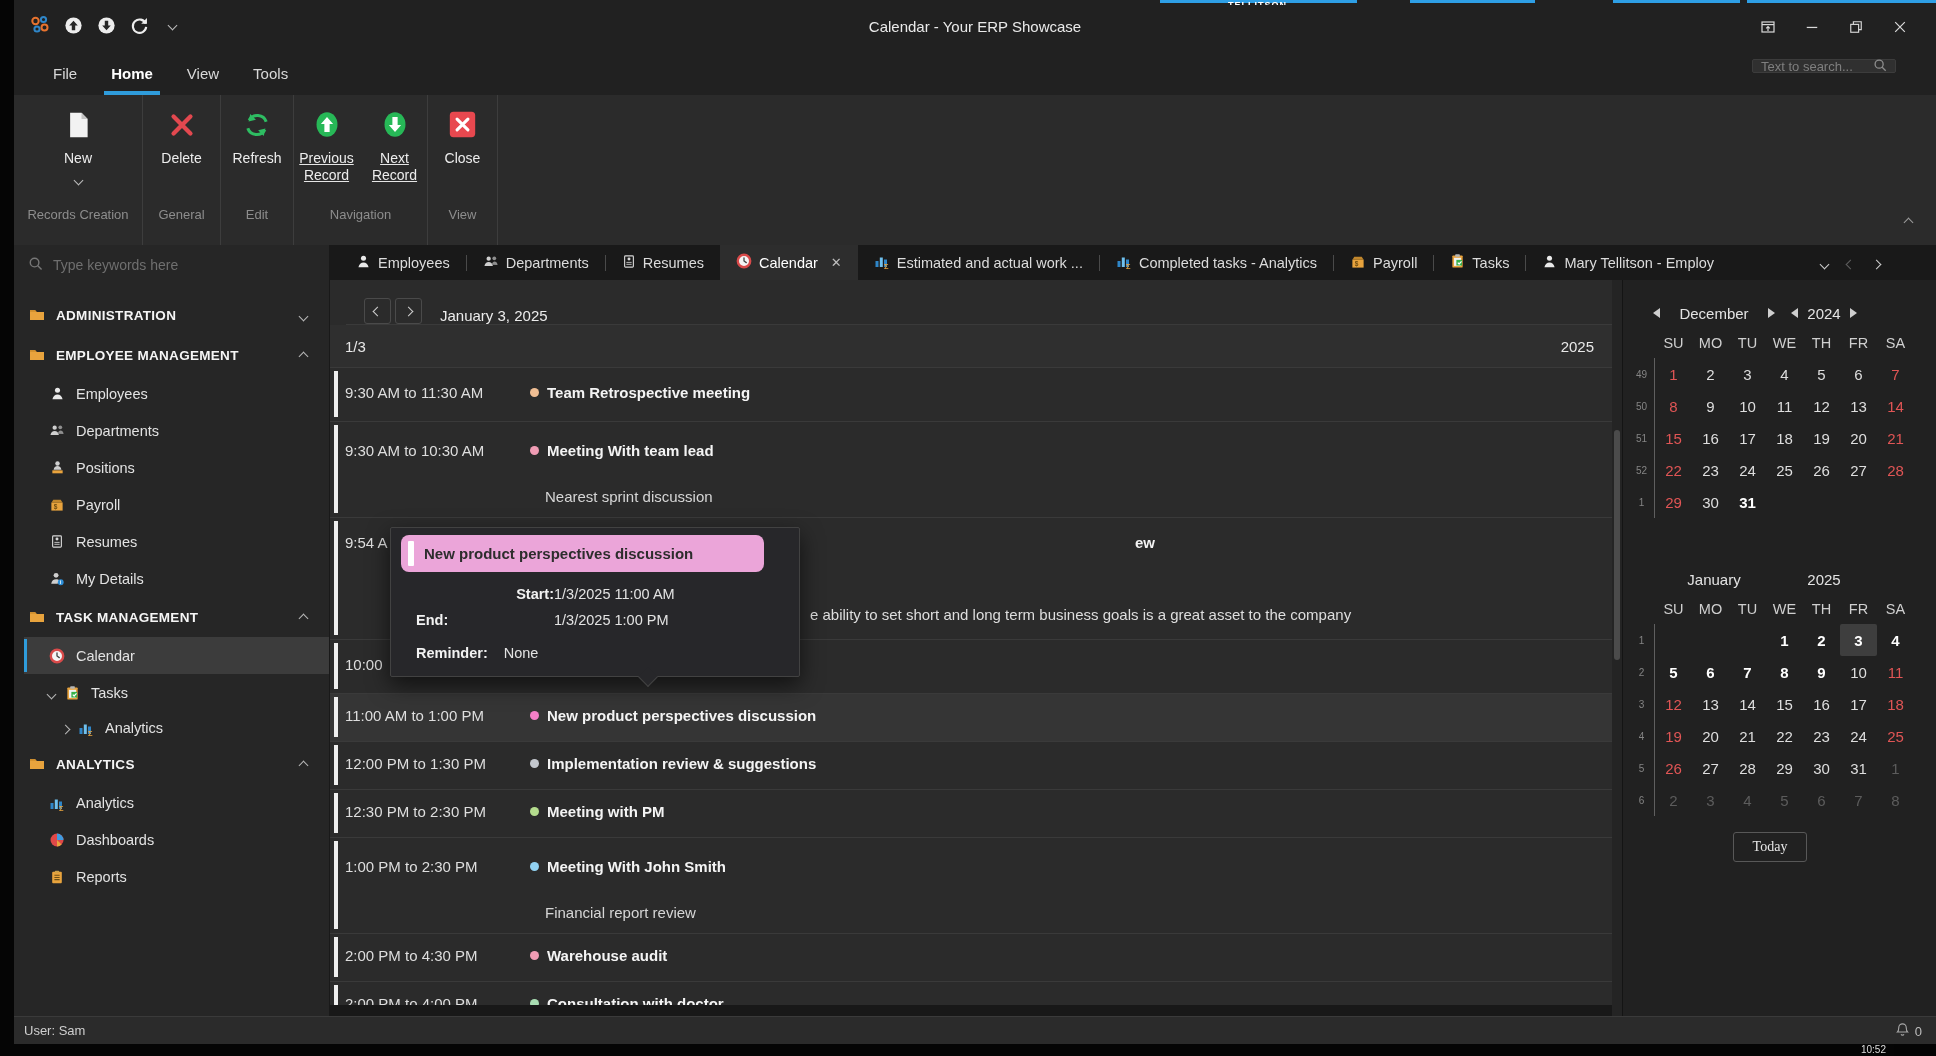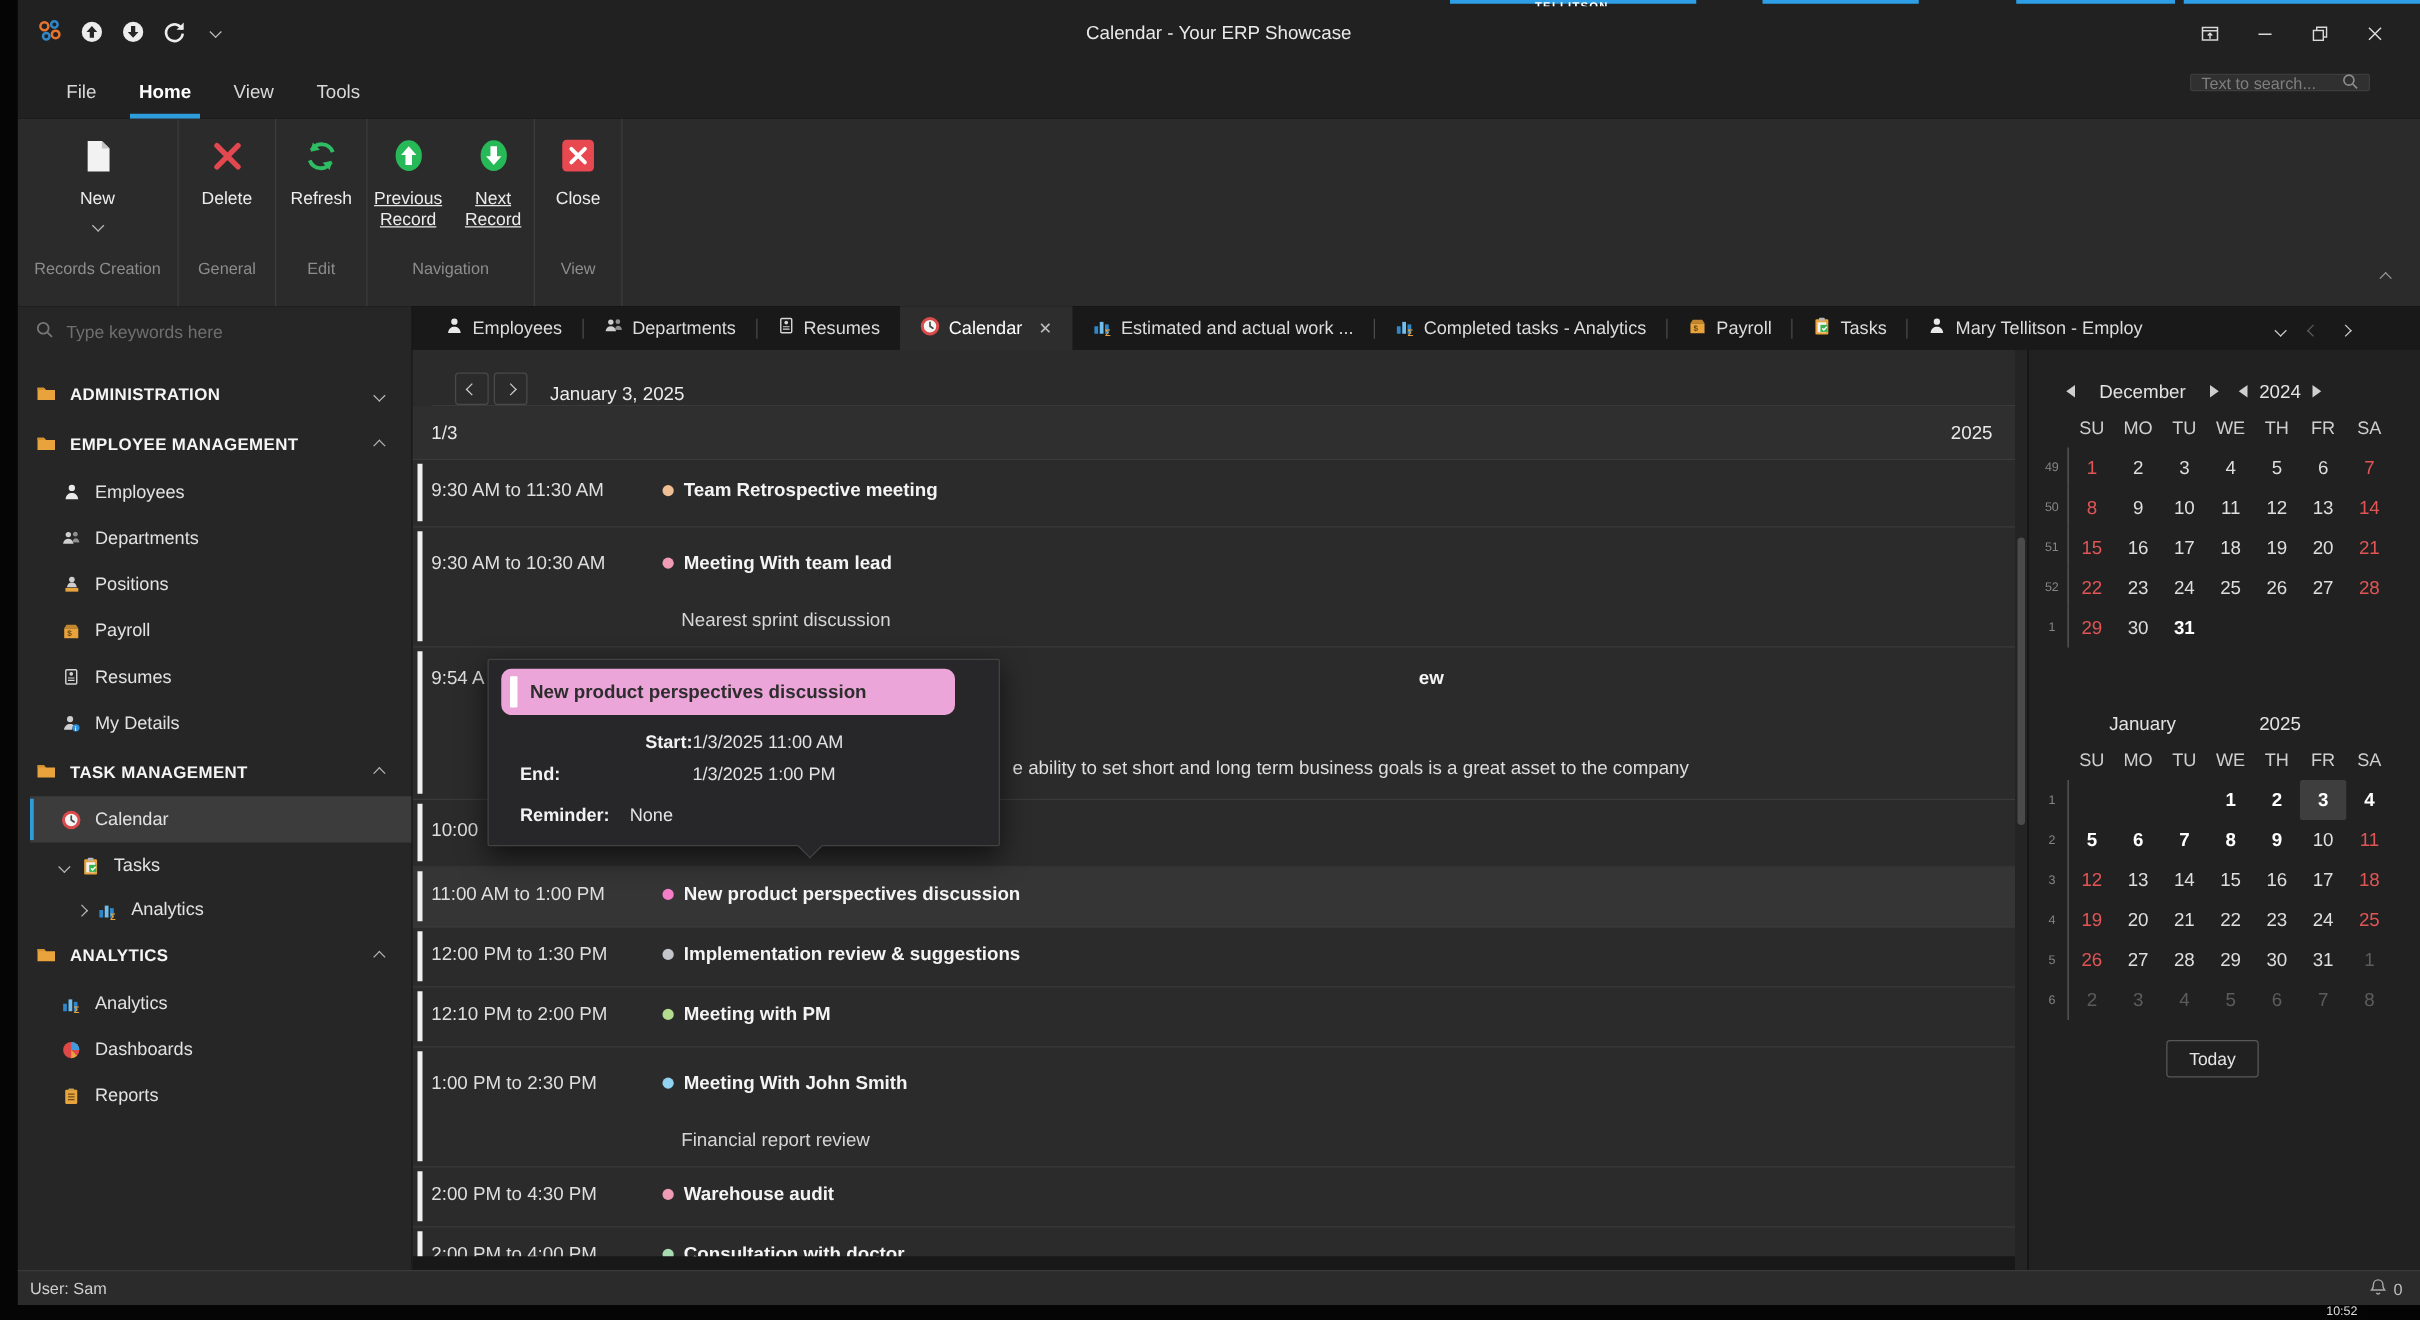--- a/index.html
+++ b/index.html
@@ -126,21 +126,21 @@
   .mgrid{display:grid;grid-template-columns:26px repeat(7,37px)}
   .mgrid .cell{height:32px;display:flex;align-items:center;justify-content:center;font-size:15px;color:#dedede}
   .mgrid .hcell{height:30px;color:#cfcfcf;font-size:14.5px}
   .mgrid .wn{font-size:10px;color:#858585;border-right:1px solid #5f5f5f}
   .mgrid .wn0{border-right:none}
   .mgrid .red{color:#e05555}
   .mgrid .bold{font-weight:bold;color:#fff}
   .mgrid .dim{color:#5c5c5c}
   .mgrid .sel{background:#3e3e3e;border-radius:2px}
   .today-btn{display:block;margin:16px 0 0 110px;width:74px;height:30px;background:transparent;
-    border:1px solid #585858;border-radius:3px;color:#e6e6e6;font-size:14px;font-family:Liberation Sans, sans-serif}
+    border:1px solid #585858;border-radius:3px;color:#e6e6e6;font-size:14px;font-family:Liberation Serif, serif}
   
   .statusbar{position:absolute;left:14px;top:1016px;right:0;height:28px;background:#2b2b2b;border-top:1px solid #3a3a3a}
   .sb-user{position:absolute;left:10px;top:6px;font-size:13px;color:#cfcfcf}
   .sb-right{position:absolute;right:14px;top:5px;display:flex;align-items:center;gap:5px;color:#bdbdbd;font-size:13px}
 </style>
 </head>
 <body>
 
 <div class="titlebar">
   <div class="qat">
@@ -636,21 +636,21 @@
         <span class="strip"></span>
         <div class="line1">
           <span class="etime">12:00 PM to 1:30 PM</span>
           <span class="edot" style="background: rgb(195, 199, 205);"></span>
           <span class="etitle">Implementation review &amp; suggestions</span>
         </div>
       </div>
       <div class="erow r48" style="height: 48px;">
         <span class="strip"></span>
         <div class="line1">
-          <span class="etime">12:10 PM to 2:00 PM</span>
+          <span class="etime">12:30 PM to 2:30 PM</span>
           <span class="edot" style="background: rgb(181, 221, 142);"></span>
           <span class="etitle">Meeting with PM</span>
         </div>
       </div>
       <div class="erow r96" style="height: 96px;">
         <span class="strip"></span>
         <div class="line1">
           <span class="etime">1:00 PM to 2:30 PM</span>
           <span class="edot" style="background: rgb(146, 210, 242);"></span>
           <span class="etitle">Meeting With John Smith</span>

